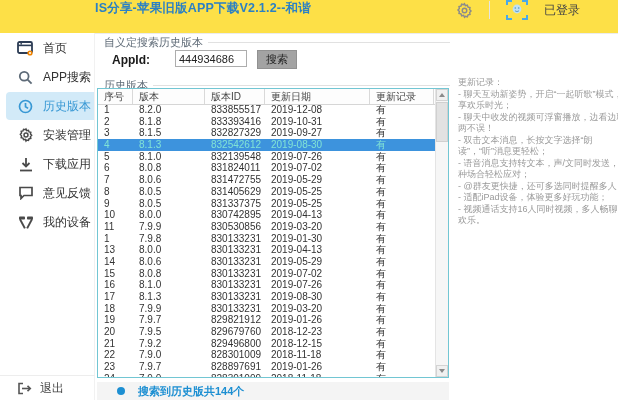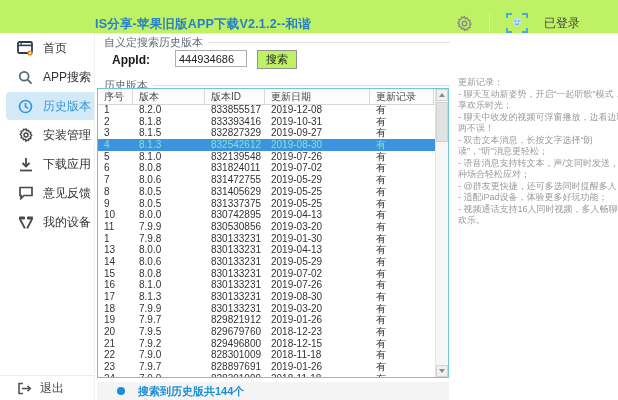--- a/index.html
+++ b/index.html
@@ -1,20 +1,20 @@
 <!DOCTYPE html>
 <html><head>
 <meta charset="utf-8">
 <style>
   html,body{margin:0;padding:0;background:#fff;}
   .app{position:relative;width:618px;height:400px;background:#fff;overflow:hidden;
        font-family:"Liberation Sans",sans-serif;-webkit-font-smoothing:antialiased;}
   
-  .header{position:absolute;left:0;top:0;width:618px;height:33px;background:#bef264;
-          border-bottom:1px solid #ececec;display:flex;align-items:flex-end;}
+  .header{position:absolute;left:0;top:0;width:618px;height:33px;background:#fde047;
+          border-bottom:1px solid #ececec;display:flex;align-items:flex-start;}
   .title{margin-left:95px;font-size:12.5px;font-weight:bold;color:#2b80c4;letter-spacing:.2px;}
   .header-right{margin-left:auto;margin-right:38px;display:flex;align-items:center;gap:16px;}
   .hdr-divider{width:1px;height:18px;background:#e4e4e4;}
   .gear{width:17px;height:17px;display:block;}
   .avatar-frame{position:relative;width:22px;height:20px;}
   .avatar-frame svg{display:block;}
   .login-text{font-size:12px;color:#454545;}
   
   .sidebar{position:absolute;left:0;top:33px;width:95px;height:367px;background:#fff;
            border-right:1px solid #f1f1f1;box-sizing:border-box;}
@@ -25,21 +25,21 @@
   .side-exit{position:absolute;left:0;bottom:0;width:95px;height:25px;border-top:1px solid #ededed;
              display:flex;align-items:center;gap:8px;padding-left:17px;box-sizing:border-box;
              font-size:12px;color:#444;}
   
   .grp-label-row{position:absolute;display:flex;align-items:center;}
   .grp-label{font-size:11px;color:#5f6b77;white-space:nowrap;}
   .grp-line{flex:1;height:1px;background:#e1e1e1;margin-left:5px;}
   .appid-label{position:absolute;left:112px;top:53px;font-size:12px;font-weight:bold;color:#1a1a1a;text-align:right;}
   .appid-input{position:absolute;left:175px;top:50px;width:64px;height:15px;border:1px solid #adadad;
                font-size:11px;padding:0 3px;color:#222;font-family:"Liberation Sans",sans-serif;}
-  .search-btn{position:absolute;left:257px;top:50px;width:40px;height:19px;background:#bef264;
+  .search-btn{position:absolute;left:257px;top:50px;width:40px;height:19px;background:#a3a3a3;
               border:1px solid #919191;font-size:11px;color:#222;line-height:17px;text-align:center;
               font-family:Liberation Serif, serif;padding:0;}
   
   .table{position:absolute;left:97px;top:88px;width:352px;height:290px;border:1px solid #72c6d3;
          background:#fff;box-sizing:border-box;overflow:hidden;}
   .thead{display:flex;height:15px;border-bottom:1px solid #d6d6d6;background:#fdfdfd;}
   .th{font-size:10px;color:#444;line-height:15px;padding-left:6px;box-sizing:border-box;
       border-right:1px solid #d9d9d9;overflow:hidden;white-space:nowrap;}
   .tbody{position:absolute;left:0;top:15px;right:13px;bottom:0;overflow:hidden;}
   .trow{display:flex;height:11.7px;align-items:center;}

